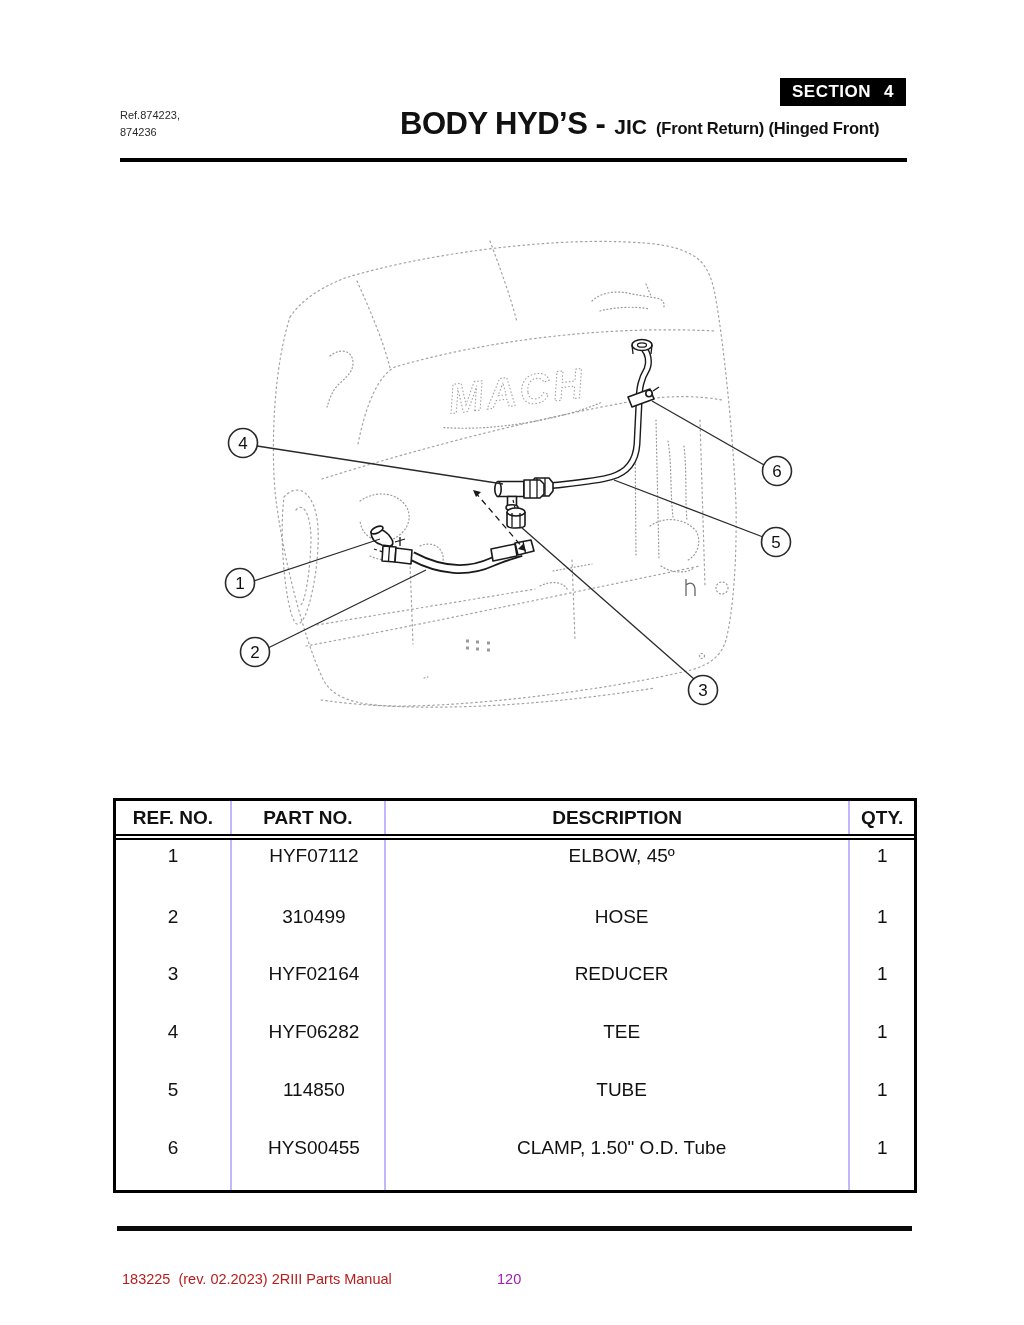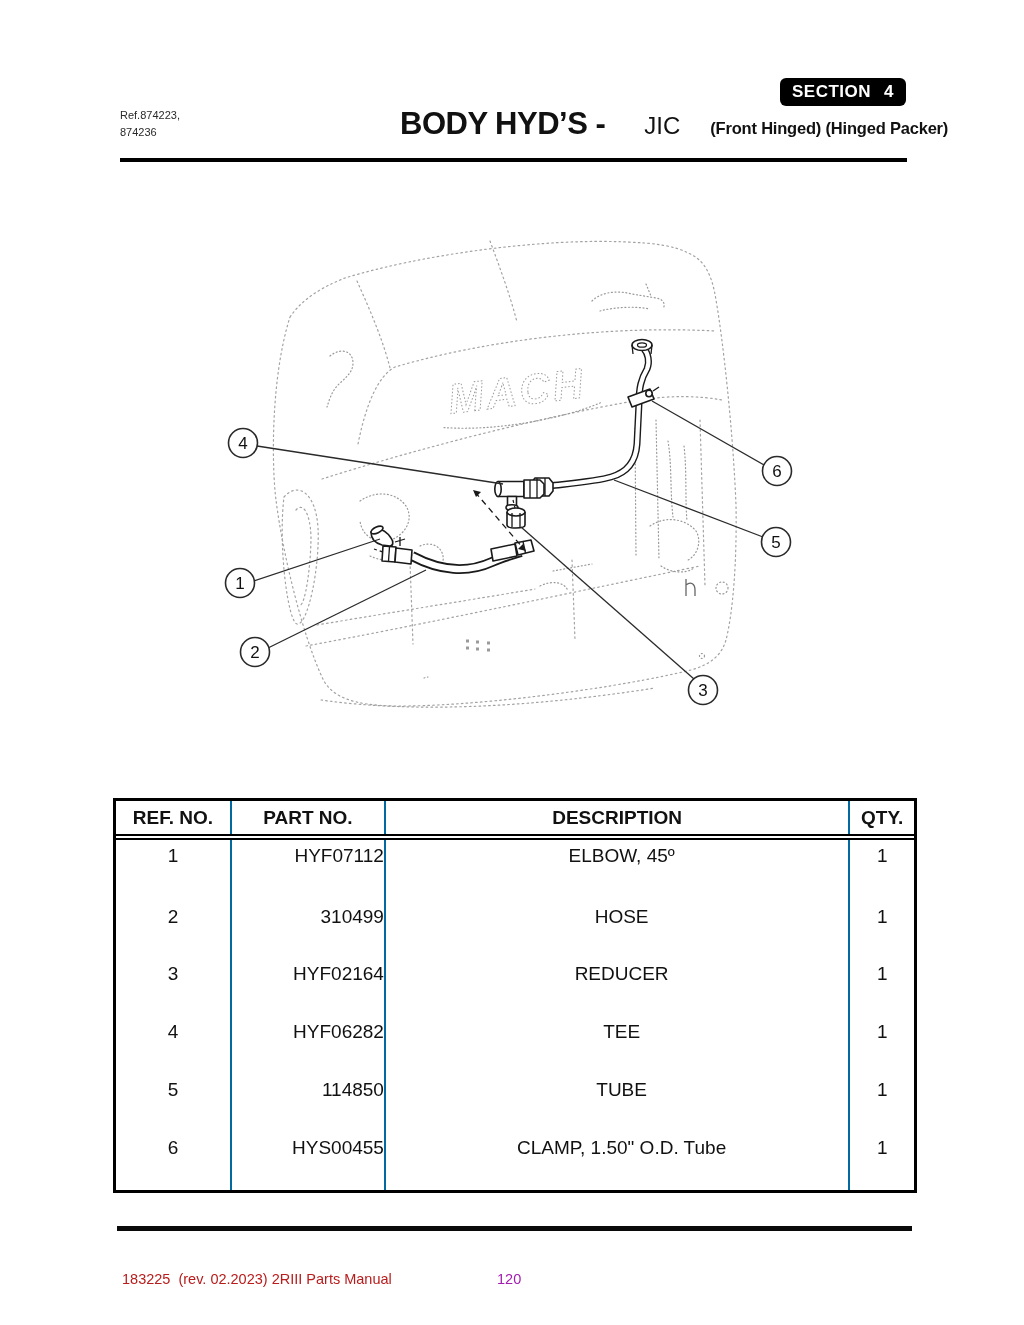--- a/index.html
+++ b/index.html
@@ -15,28 +15,28 @@
   
   .ref-block{
     position:absolute;left:120px;top:107px;
     font-size:11px;line-height:17px;color:#2a2a2a;
   }
   .section-box{
     position:absolute;left:780px;top:78px;width:126px;height:28px;
     background:#000;color:#fff;
     display:flex;align-items:center;justify-content:space-between;
     padding:0 12px;box-sizing:border-box;
-    font-weight:bold;font-size:17px;letter-spacing:.5px;border-radius:6px;
+    font-weight:bold;font-size:17px;letter-spacing:.5px;
   }
   .title-row{
     position:absolute;left:400px;top:106px;width:520px;
-    display:flex;align-items:baseline;white-space:nowrap;gap:21px;
+    display:flex;align-items:baseline;white-space:nowrap;
   }
   .title-main{font-size:31px;font-weight:bold;letter-spacing:-.5px;}
-  .title-sub{font-size:24px;font-weight:normal;margin-left:18px;}
+  .title-sub{font-size:21px;font-weight:bold;margin-left:9px;}
   .title-qual{font-size:16.5px;font-weight:bold;margin-left:9px;letter-spacing:-.2px;}
   .header-rule{
     position:absolute;left:120px;top:158px;width:787px;height:4px;background:#000;
   }
   
   .diagram-svg{position:absolute;left:0;top:0;pointer-events:none;}
   .sk{fill:none;stroke:#a3a3a3;stroke-width:1.2;stroke-dasharray:1.6 3.2;stroke-linecap:round;}
   .skd{fill:none;stroke:#9a9a9a;stroke-width:1.2;stroke-dasharray:1 2.6;stroke-linecap:round;}
   .pipeO{fill:none;stroke:#1a1a1a;stroke-width:7;stroke-linecap:butt;}
   .pipeI{fill:none;stroke:#ffffff;stroke-width:4.2;stroke-linecap:butt;}
@@ -65,23 +65,23 @@
     font-size:19px;font-weight:bold;text-align:center;
     padding:6px 2px 5px 2px;border-bottom:6px double #000;
   }
   .parts-table td{
     font-size:19px;line-height:31px;padding:0;vertical-align:top;
   }
   .col-ref{width:14.4%;}
   .col-part{width:19.3%;}
   .col-desc{width:58.2%;}
   .col-qty{width:8.1%;}
-  .bl{border-left:2px solid #0369a1;}
+  .bl{border-left:2px solid #c4b5fd;}
   .ctr{text-align:center;}
-  .pl{padding-left:12px !important;text-align:right;}
+  .pl{padding-left:12px !important;text-align:center;}
   .pl2{padding-left:9px !important;text-align:center;}
   .filler td{height:auto;}
   
   .footer-rule{position:absolute;left:117px;top:1226px;width:795px;height:5px;background:#0a0a0a;}
   .footer-doc{position:absolute;left:122px;top:1271px;font-size:14.5px;color:#b91c1c;white-space:pre;}
   .footer-page{position:absolute;left:497px;top:1271px;font-size:14.5px;color:#a21caf;}
 </style>
 </head>
 <body>
 
@@ -93,21 +93,21 @@
   </div>
 
   <div class="section-box">
     <span>SECTION</span>
     <span>4</span>
   </div>
 
   <div class="title-row">
     <span class="title-main">BODY HYD’S -</span>
     <span class="title-sub">JIC</span>
-    <span class="title-qual">(Front Hinged) (Hinged Packer)</span>
+    <span class="title-qual">(Front Return) (Hinged Front)</span>
   </div>
 
   <div class="header-rule"></div>
 
   <svg class="diagram-svg" width="1024" height="780" viewBox="0 0 1024 780">
 
     <g>
       <path class="sk" d="M290,317 C305,295 330,284 345,278 C420,255 540,238 627,242 C655,243 675,246 688,253 C705,260 712,275 716,300 C723,340 733,430 736,505 C737,562 733,612 726,640 C720,660 704,668 678,673 C598,691 468,707 393,706 C355,705 331,698 322,677 C303,636 283,556 276,500 C272,470 270,380 290,317 Z"></path>
       <path class="sk" d="M357,281 C370,310 383,340 390,368"></path>
       <path class="sk" d="M490,241 C500,268 510,295 517,322"></path>

